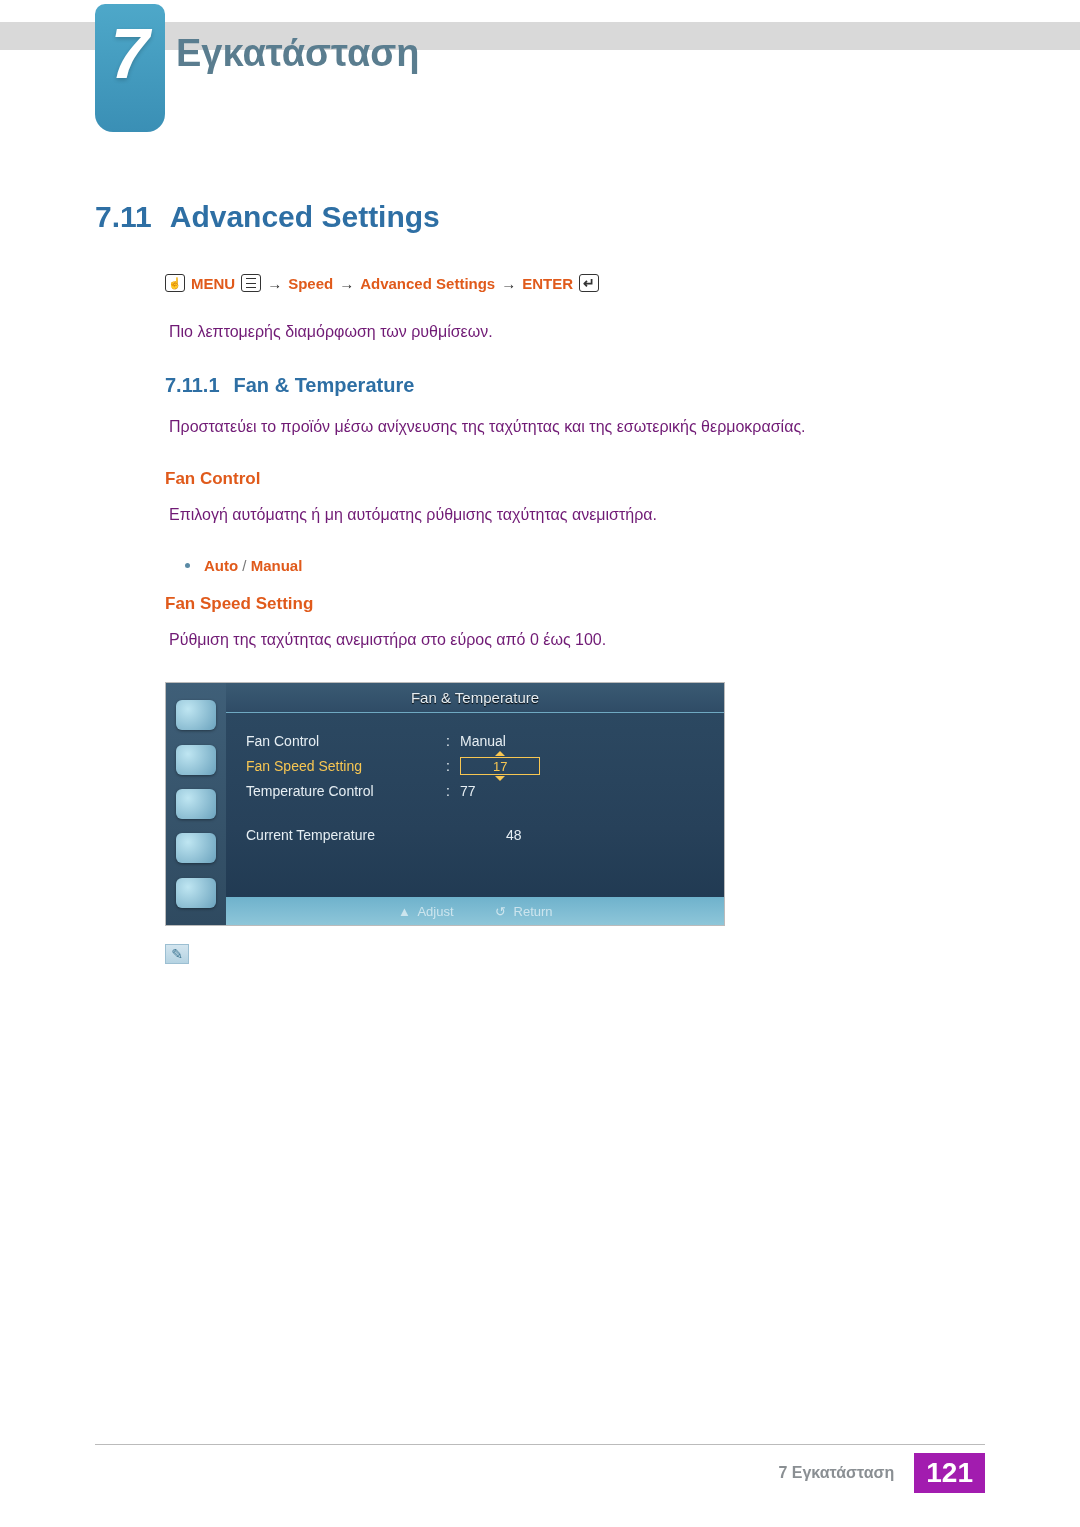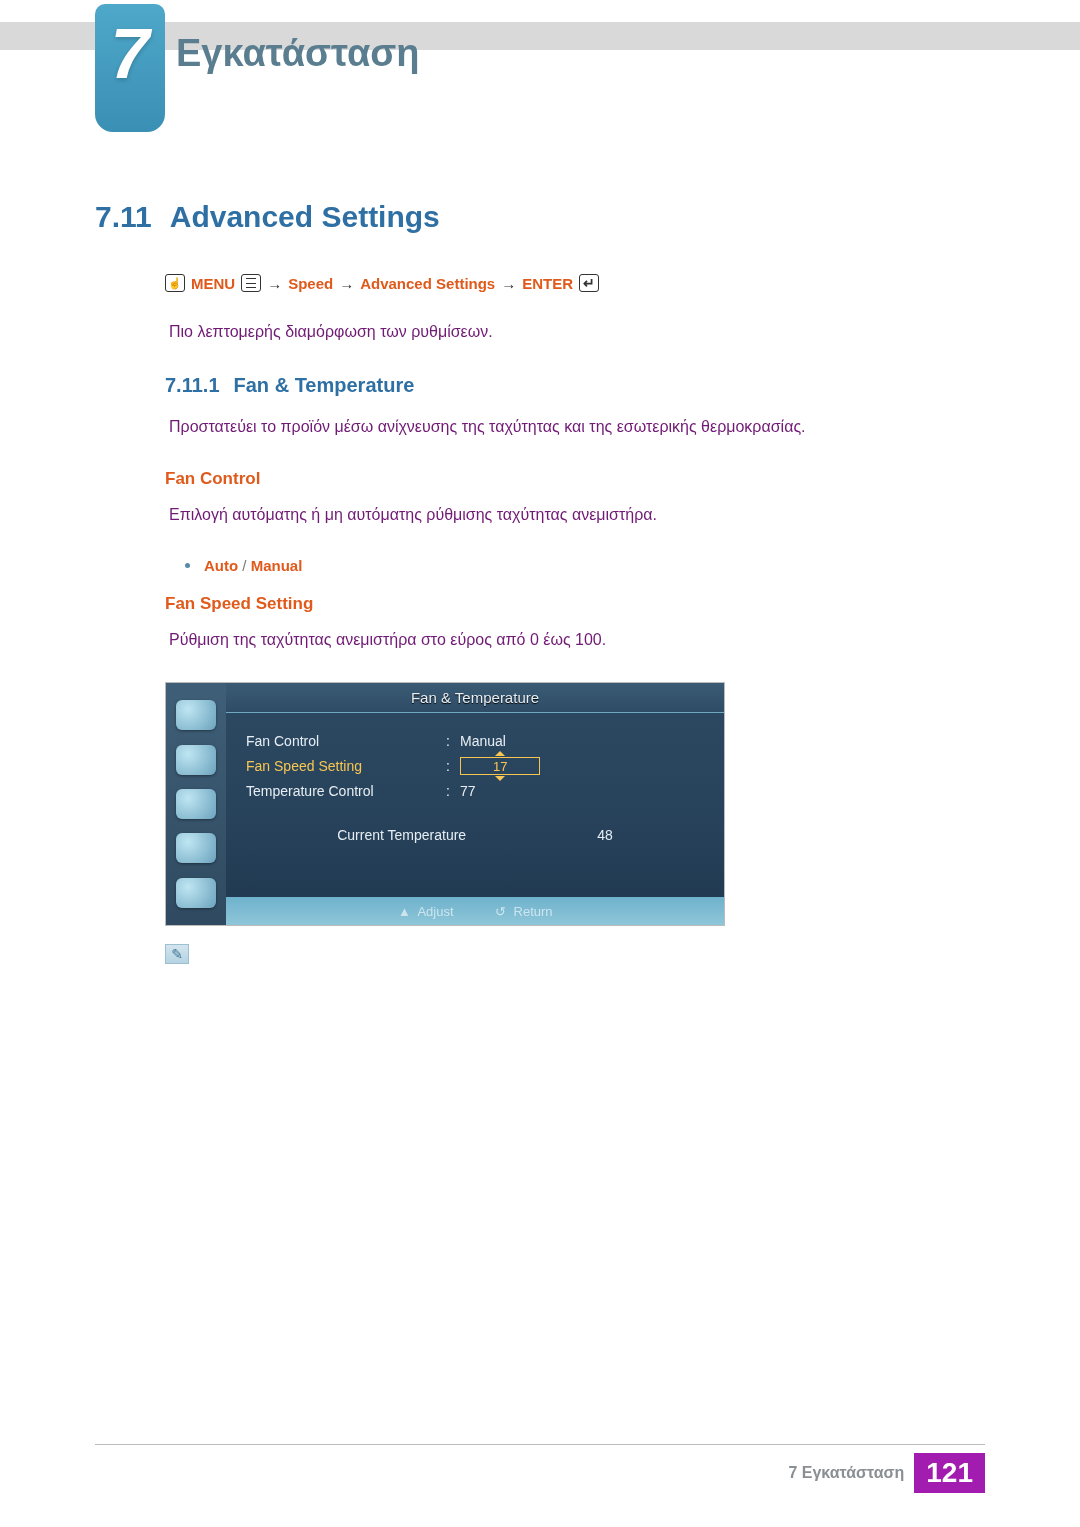--- a/index.html
+++ b/index.html
@@ -207,21 +207,20 @@
     transform: translateX(-50%);
     width: 0; height: 0;
     border-left: 5px solid transparent;
     border-right: 5px solid transparent;
   }
   .spin::before { top: -7px; border-bottom: 5px solid #f7c652; }
   .spin::after  { bottom: -7px; border-top: 5px solid #f7c652; }
   .osd-current {
     padding: 24px 20px 0 20px;
     display: flex;
-    justify-content: center;
   }
   .osd-current .label { width: 260px; }
   .osd-footer {
     position: absolute;
     left: 0; right: 0; bottom: 0;
     height: 28px;
     background: linear-gradient(180deg, #6fb2cc, #8ec6d9);
     display: flex;
     align-items: center;
     justify-content: center;
@@ -260,21 +259,21 @@
 
   .footer {
     position: absolute;
     left: 95px; right: 95px;
     bottom: 34px;
     border-top: 1.5px solid #bbb;
     display: flex;
     justify-content: flex-end;
     align-items: center;
     padding-top: 8px;
-    gap: 10px;
+    gap: 20px;
   }
   .footer-text {
     color: #8a8f93;
     font-weight: bold;
     font-size: 16px;
   }
   .page-box {
     background: #a21caf;
     color: #fff;
     font-size: 28px;

